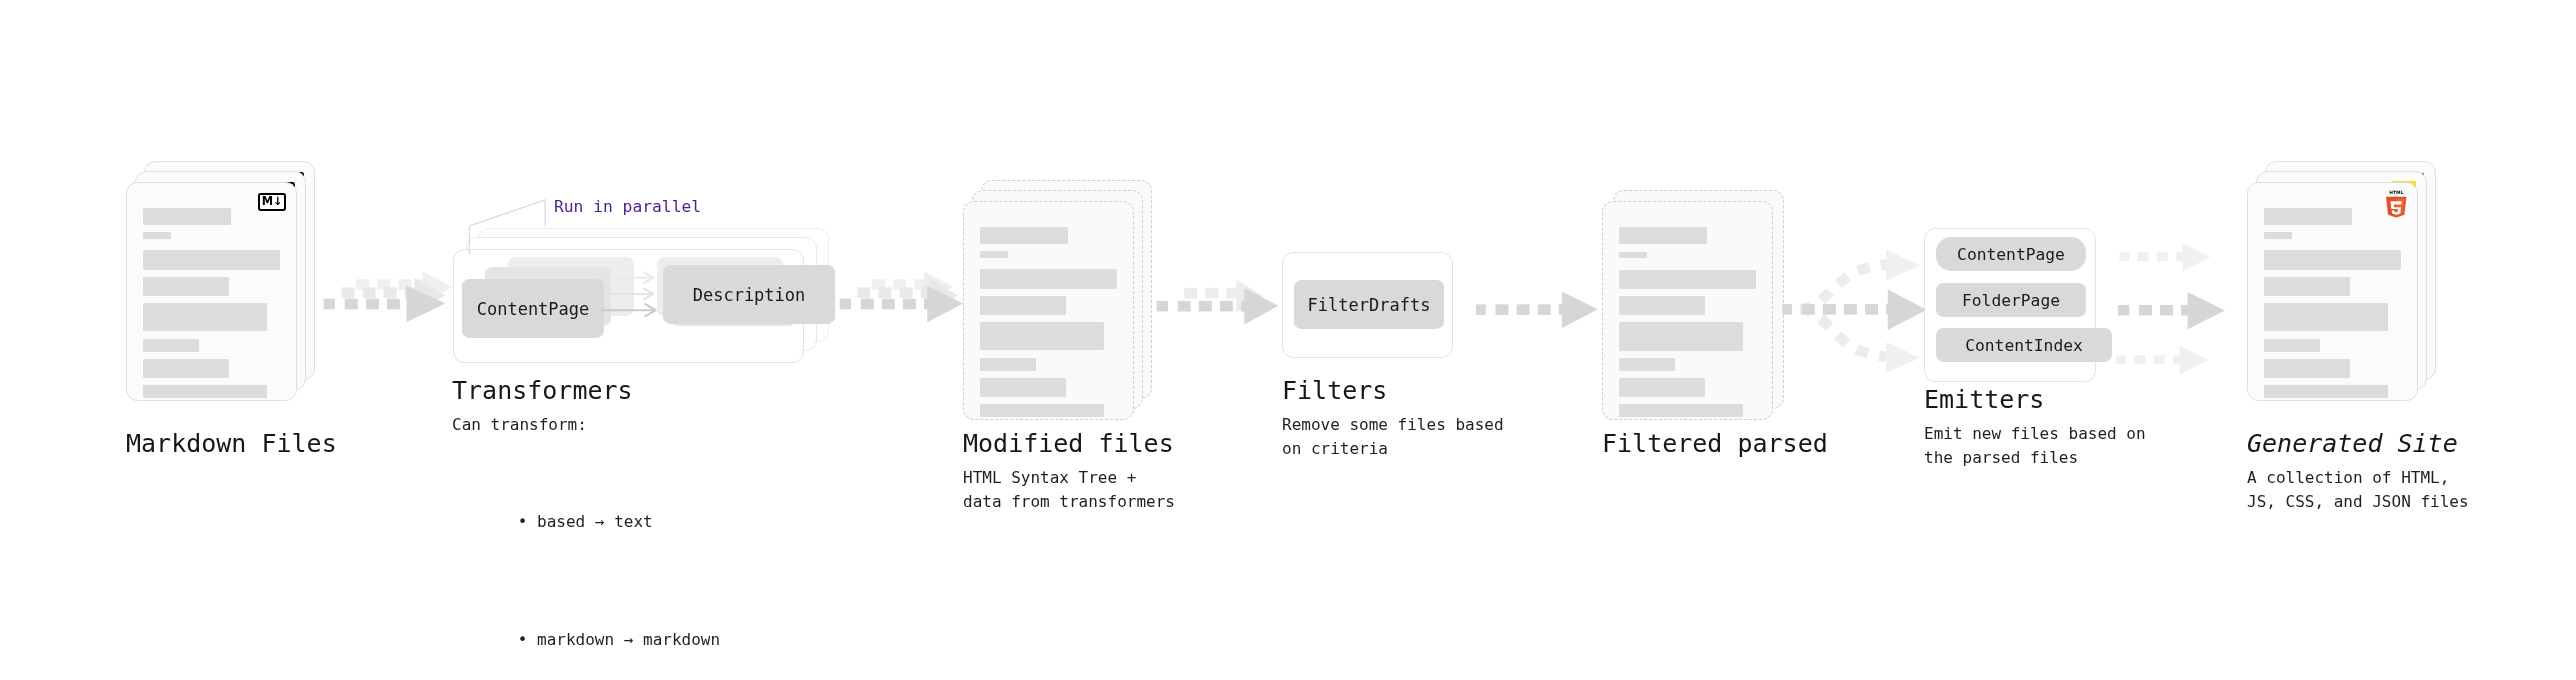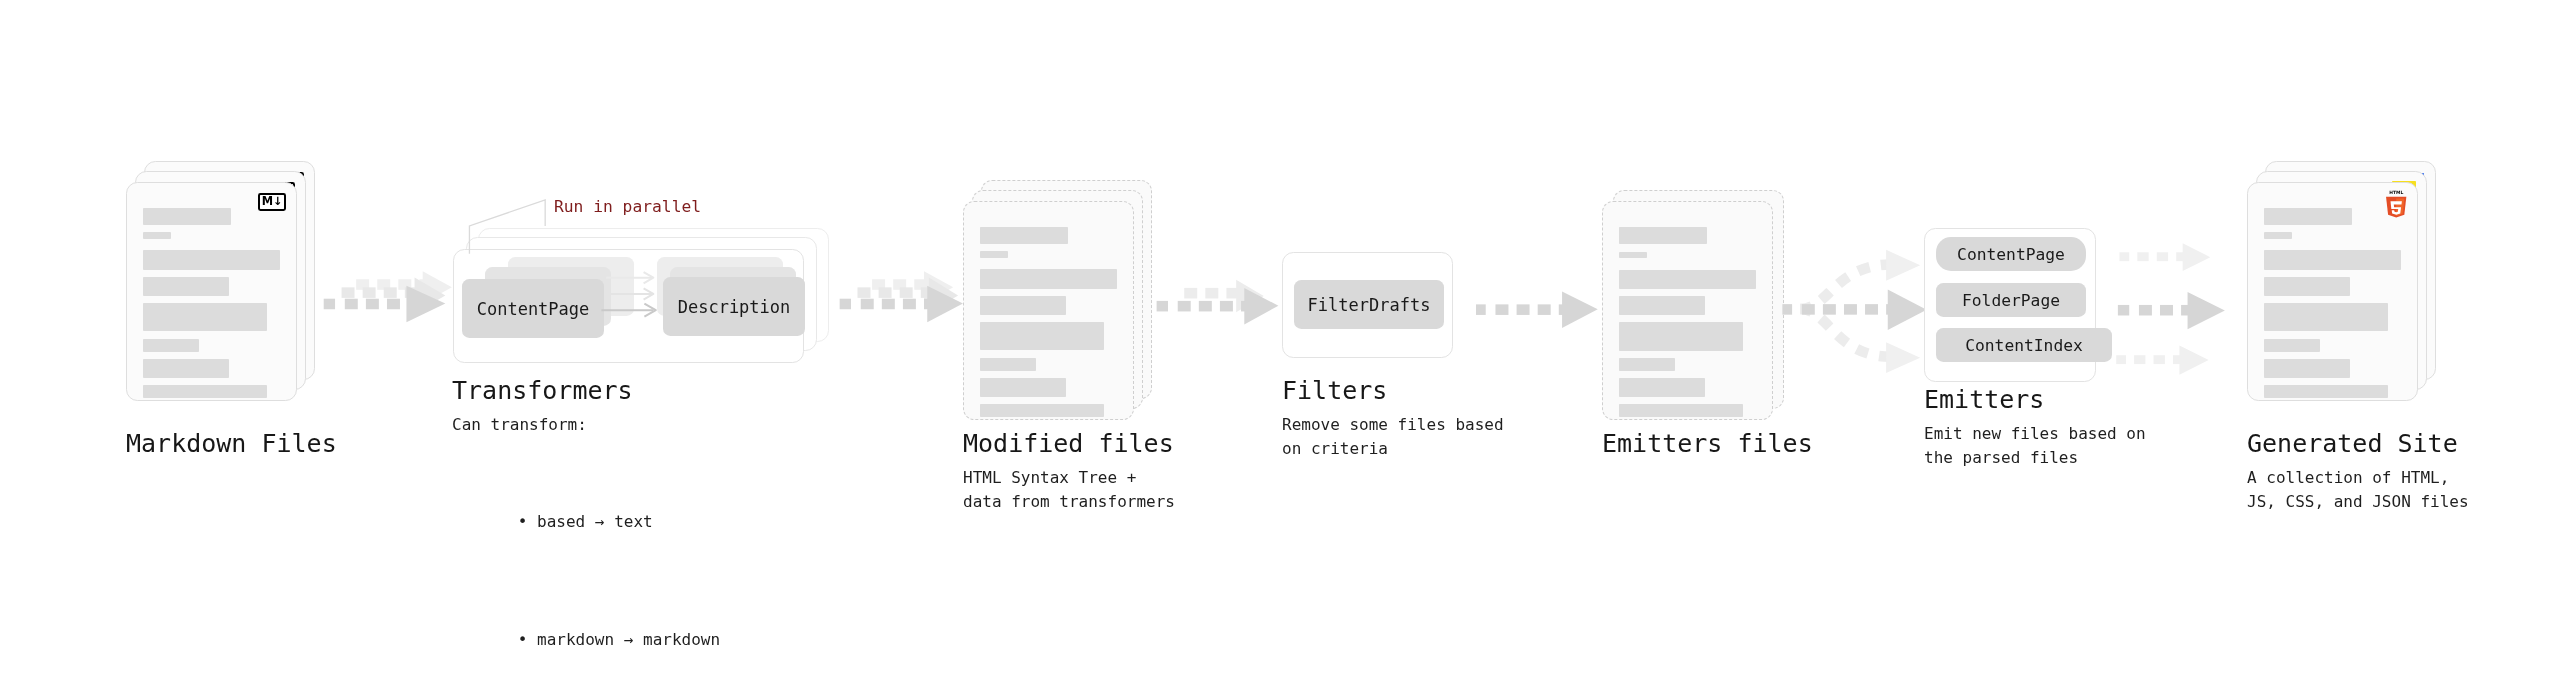--- a/index.html
+++ b/index.html
@@ -112,21 +112,21 @@
     color: #1a1a1a;
     white-space: nowrap;
   }
   .chip.ghost1 { background: #e4e4e4; }
   .chip.ghost2 { background: #ededed; }
 
   .run-label {
     position: absolute;
     font-family: "DejaVu Sans Mono", "Liberation Mono", monospace;
     font-size: 16.3px;
-    color: #7f1d1d;
+    color: #4c1d95;
     white-space: nowrap;
   }
 
   svg.overlay { position: absolute; left: 0; top: 0; overflow: visible; }
   .bullet-list { margin-top: 3.3px; }
 </style>
 </head>
 <body>
 
 <div id="stage">
@@ -187,21 +187,21 @@
     <path d="M3 72 L3 38 L96 6 L96 38" fill="none" stroke="#dadada" stroke-width="1.6"></path>
   </svg>
   <div class="run-label" style="left:554px; top:197px;">Run in parallel</div>
 
   <div class="chip ghost2" style="left:508px; top:257px; width:126px; height:59px;"></div>
   <div class="chip ghost1" style="left:485px; top:267px; width:126px; height:59px;"></div>
   <div class="chip" style="left:462px; top:279px; width:142px; height:59px;">ContentPage</div>
 
   <div class="chip ghost2" style="left:657px; top:257px; width:126px; height:59px;"></div>
   <div class="chip ghost1" style="left:670px; top:267px; width:126px; height:59px;"></div>
-  <div class="chip" style="left:663px; top:277px; width:142px; height:59px;">Description</div>
+  <div class="chip" style="left:663px; top:265px; width:172px; height:59px;">Description</div>
 
   <svg class="overlay" width="106" height="73" style="left:606px; top:268px;" viewBox="0 0 130 90">
     <g stroke="#e9e9e9" stroke-width="2.5" fill="none">
       <path d="M0 12 L56 12"></path>
         <path d="M46 5 L58 12 L46 19" stroke-linejoin="round"></path>
     </g>
     <g stroke="#e4e4e4" stroke-width="2.5" fill="none">
       <path d="M-2 32 L56 32"></path>
         <path d="M46 25 L58 32 L46 39" stroke-linejoin="round"></path>
     </g>
@@ -310,21 +310,21 @@
         <div class="ln" style="width:20%;height:6.5px;margin-bottom:11.4px;"></div>
         <div class="ln" style="width:100%;height:19.5px;"></div>
         <div class="ln" style="width:63%;height:18.7px;"></div>
         <div class="ln" style="width:91%;height:28.4px;"></div>
         <div class="ln" style="width:41%;height:13px;"></div>
         <div class="ln" style="width:63%;height:18.7px;"></div>
         <div class="ln" style="width:91%;height:13px;"></div>
       </div>
     </div>
   </div>
-  <div class="stage-title" style="position:absolute; left:1602px; top:429px;">Emitters files</div>
+  <div class="stage-title" style="position:absolute; left:1602px; top:429px;">Filtered parsed</div>
 
   <svg class="overlay" width="154" height="154" style="left:1784px; top:232px;" viewBox="0 0 190 190">
 
     <path d="M20 95 C 55 95, 62 42, 130 40" fill="none" stroke="#ececec" stroke-width="13" stroke-dasharray="15 14" stroke-linecap="butt"></path>
     <path d="M126 22 L168 41 L126 60 Z" fill="#f0f0f0"></path>
 
     <path d="M20 95 C 55 95, 62 152, 130 154" fill="none" stroke="#ececec" stroke-width="13" stroke-dasharray="15 14" stroke-linecap="butt"></path>
     <path d="M126 136 L168 155 L126 174 Z" fill="#f0f0f0"></path>
 
     <g fill="#d6d6d6">
@@ -390,18 +390,18 @@
         <div class="ln" style="width:20%;height:6.5px;margin-bottom:11.4px;"></div>
         <div class="ln" style="width:100%;height:19.5px;"></div>
         <div class="ln" style="width:63%;height:18.7px;"></div>
         <div class="ln" style="width:91%;height:28.4px;"></div>
         <div class="ln" style="width:41%;height:13px;"></div>
         <div class="ln" style="width:63%;height:18.7px;"></div>
         <div class="ln" style="width:91%;height:13px;"></div>
       </div>
     </div>
   </div>
-  <div class="stage-title" style="position:absolute; left:2247px; top:429px;">Generated Site</div>
+  <div class="stage-title" style="position:absolute; left:2247px; top:429px;font-style:italic;">Generated Site</div>
   <div class="stage-desc" style="position:absolute; left:2247px; top:466px;">A collection of HTML,
 JS, CSS, and JSON files</div>
 
 </div>
 
 
 </body></html>

